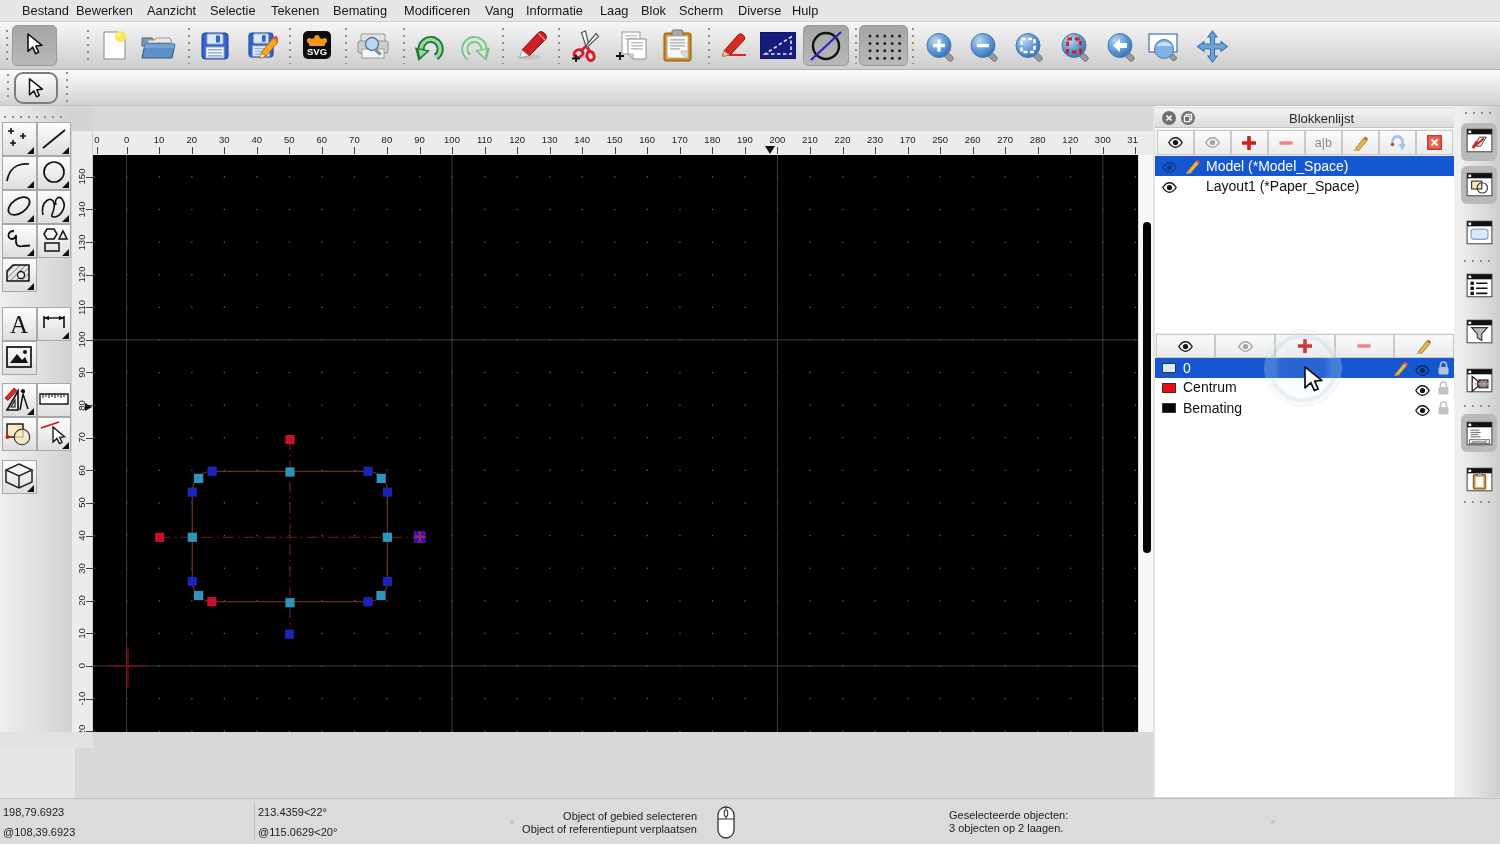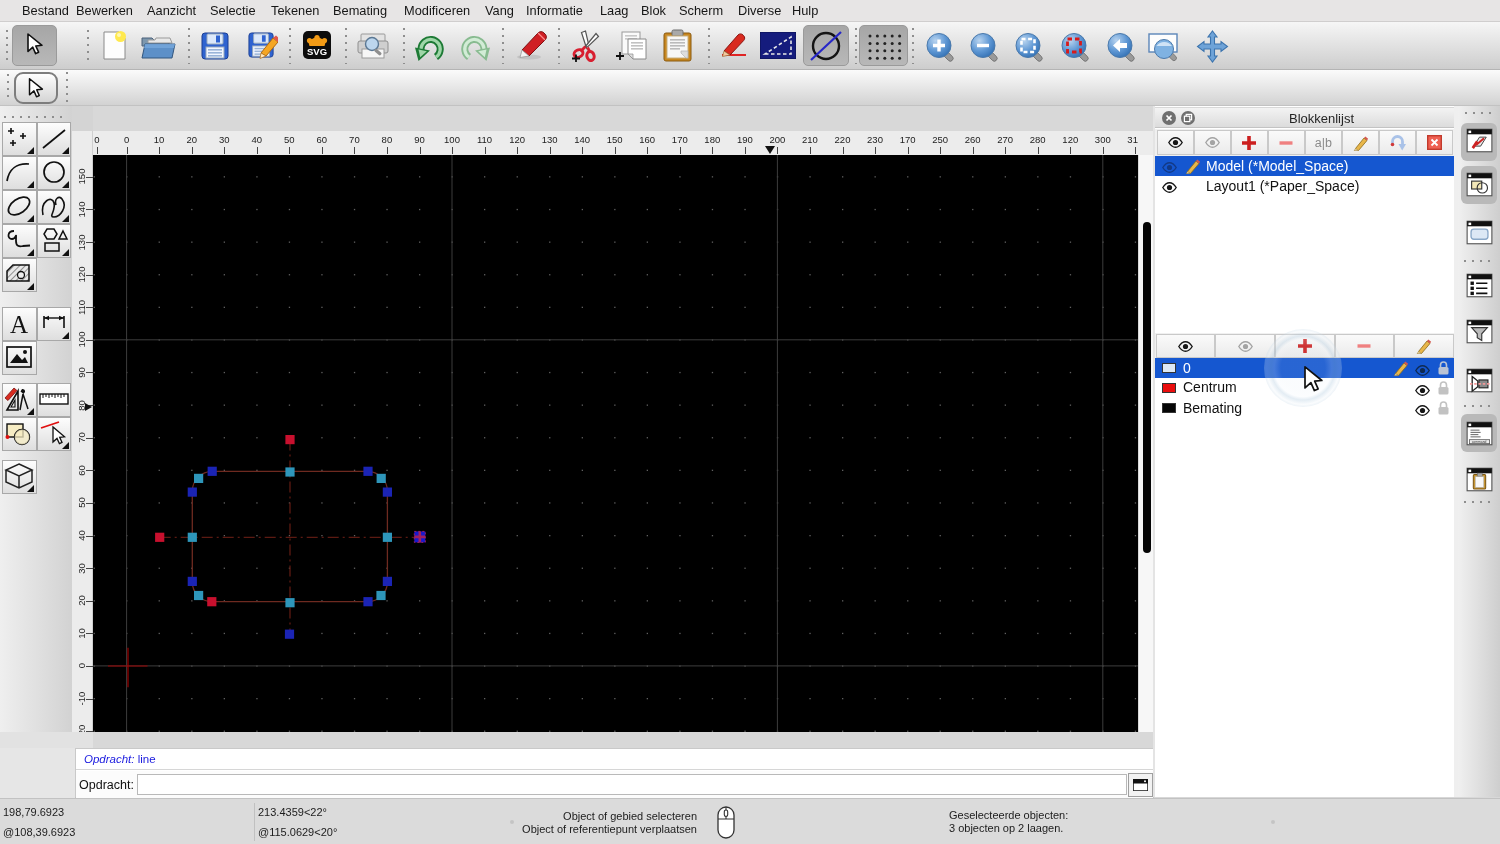--- a/index.html
+++ b/index.html
@@ -1181,34 +1181,20 @@
       </g>
     </svg>
 
 <div class="abs" style="left:1138px;top:155px;width:15.5px;height:577px;background:#f7f7f7;border-left:1px solid #d8d8d8"></div>
 <div class="abs" style="left:1142.5px;top:222px;width:8.5px;height:331px;border-radius:4.2px;background:#050505"></div>
 <div class="abs" style="left:1138px;top:131px;width:15px;height:24px;background:#ececec"></div>
 <div class="abs" style="left:85px;top:403px;width:0;height:0;border-top:4.5px solid transparent;border-bottom:4.5px solid transparent;border-left:7.5px solid #111"></div>
 
 <div class="abs" style="left:0;top:732px;width:93px;height:16px;background:#e2e2e2"></div>
 <div class="abs" style="left:0;top:748px;width:75px;height:50px;background:#e6e6e6"></div>
-<div class="abs" id="cmdwrap">
-<div style="position:absolute;left:0;top:0;width:100%;height:21px;border-bottom:1px solid #d6d6d6;font-size:11.5px;color:#1a1adf;padding:4px 0 0 8px"><i>Opdracht:</i> line</div>
-<div style="position:absolute;left:0px;top:22px;width:100%;height:28px;background:#fcfcfc">
-<span style="position:absolute;left:3px;top:7px;font-size:12.5px;color:#111">Opdracht:</span>
-<span style="position:absolute;left:61px;top:3px;width:990px;height:21px;background:#fff;border:1px solid #b9b9b9"></span>
-<span style="position:absolute;left:1052px;top:2px;width:25px;height:24px;background:#f2f2f2;border:1px solid #9f9f9f">
-          <svg width="15" height="12" viewBox="0 0 15 12" style="position:absolute;left:4px;top:5px">
-            <rect x="0" y="0" width="15" height="12" fill="#fff" stroke="#222" stroke-width="1.6"></rect>
-            <rect x="0" y="0" width="15" height="4.5" fill="#111"></rect>
-            <circle cx="12" cy="2.2" r="1" fill="#fff"></circle>
-          </svg>
-        </span>
-</div>
-    </div>
 
 <div class="abs" id="stat">
 <div class="st" style="left:3px;top:7px">198,79.6923</div>
 <div class="st" style="left:3px;top:27px">@108,39.6923</div>
 <div style="position:absolute;left:254px;top:4px;width:1px;height:38px;background:#c0c0c0"></div>
 <div class="st" style="left:258px;top:7px">213.4359&lt;22°</div>
 <div class="st" style="left:258px;top:27px">@115.0629&lt;20°</div>
 <div class="st" style="left:400px;top:11px;width:297px;text-align:right">Object of gebied selecteren</div>
 <div class="st" style="left:400px;top:24px;width:297px;text-align:right">Object of referentiepunt verplaatsen</div>
 <svg style="position:absolute;left:717px;top:7px" width="18" height="33" viewBox="0 0 18 33">

